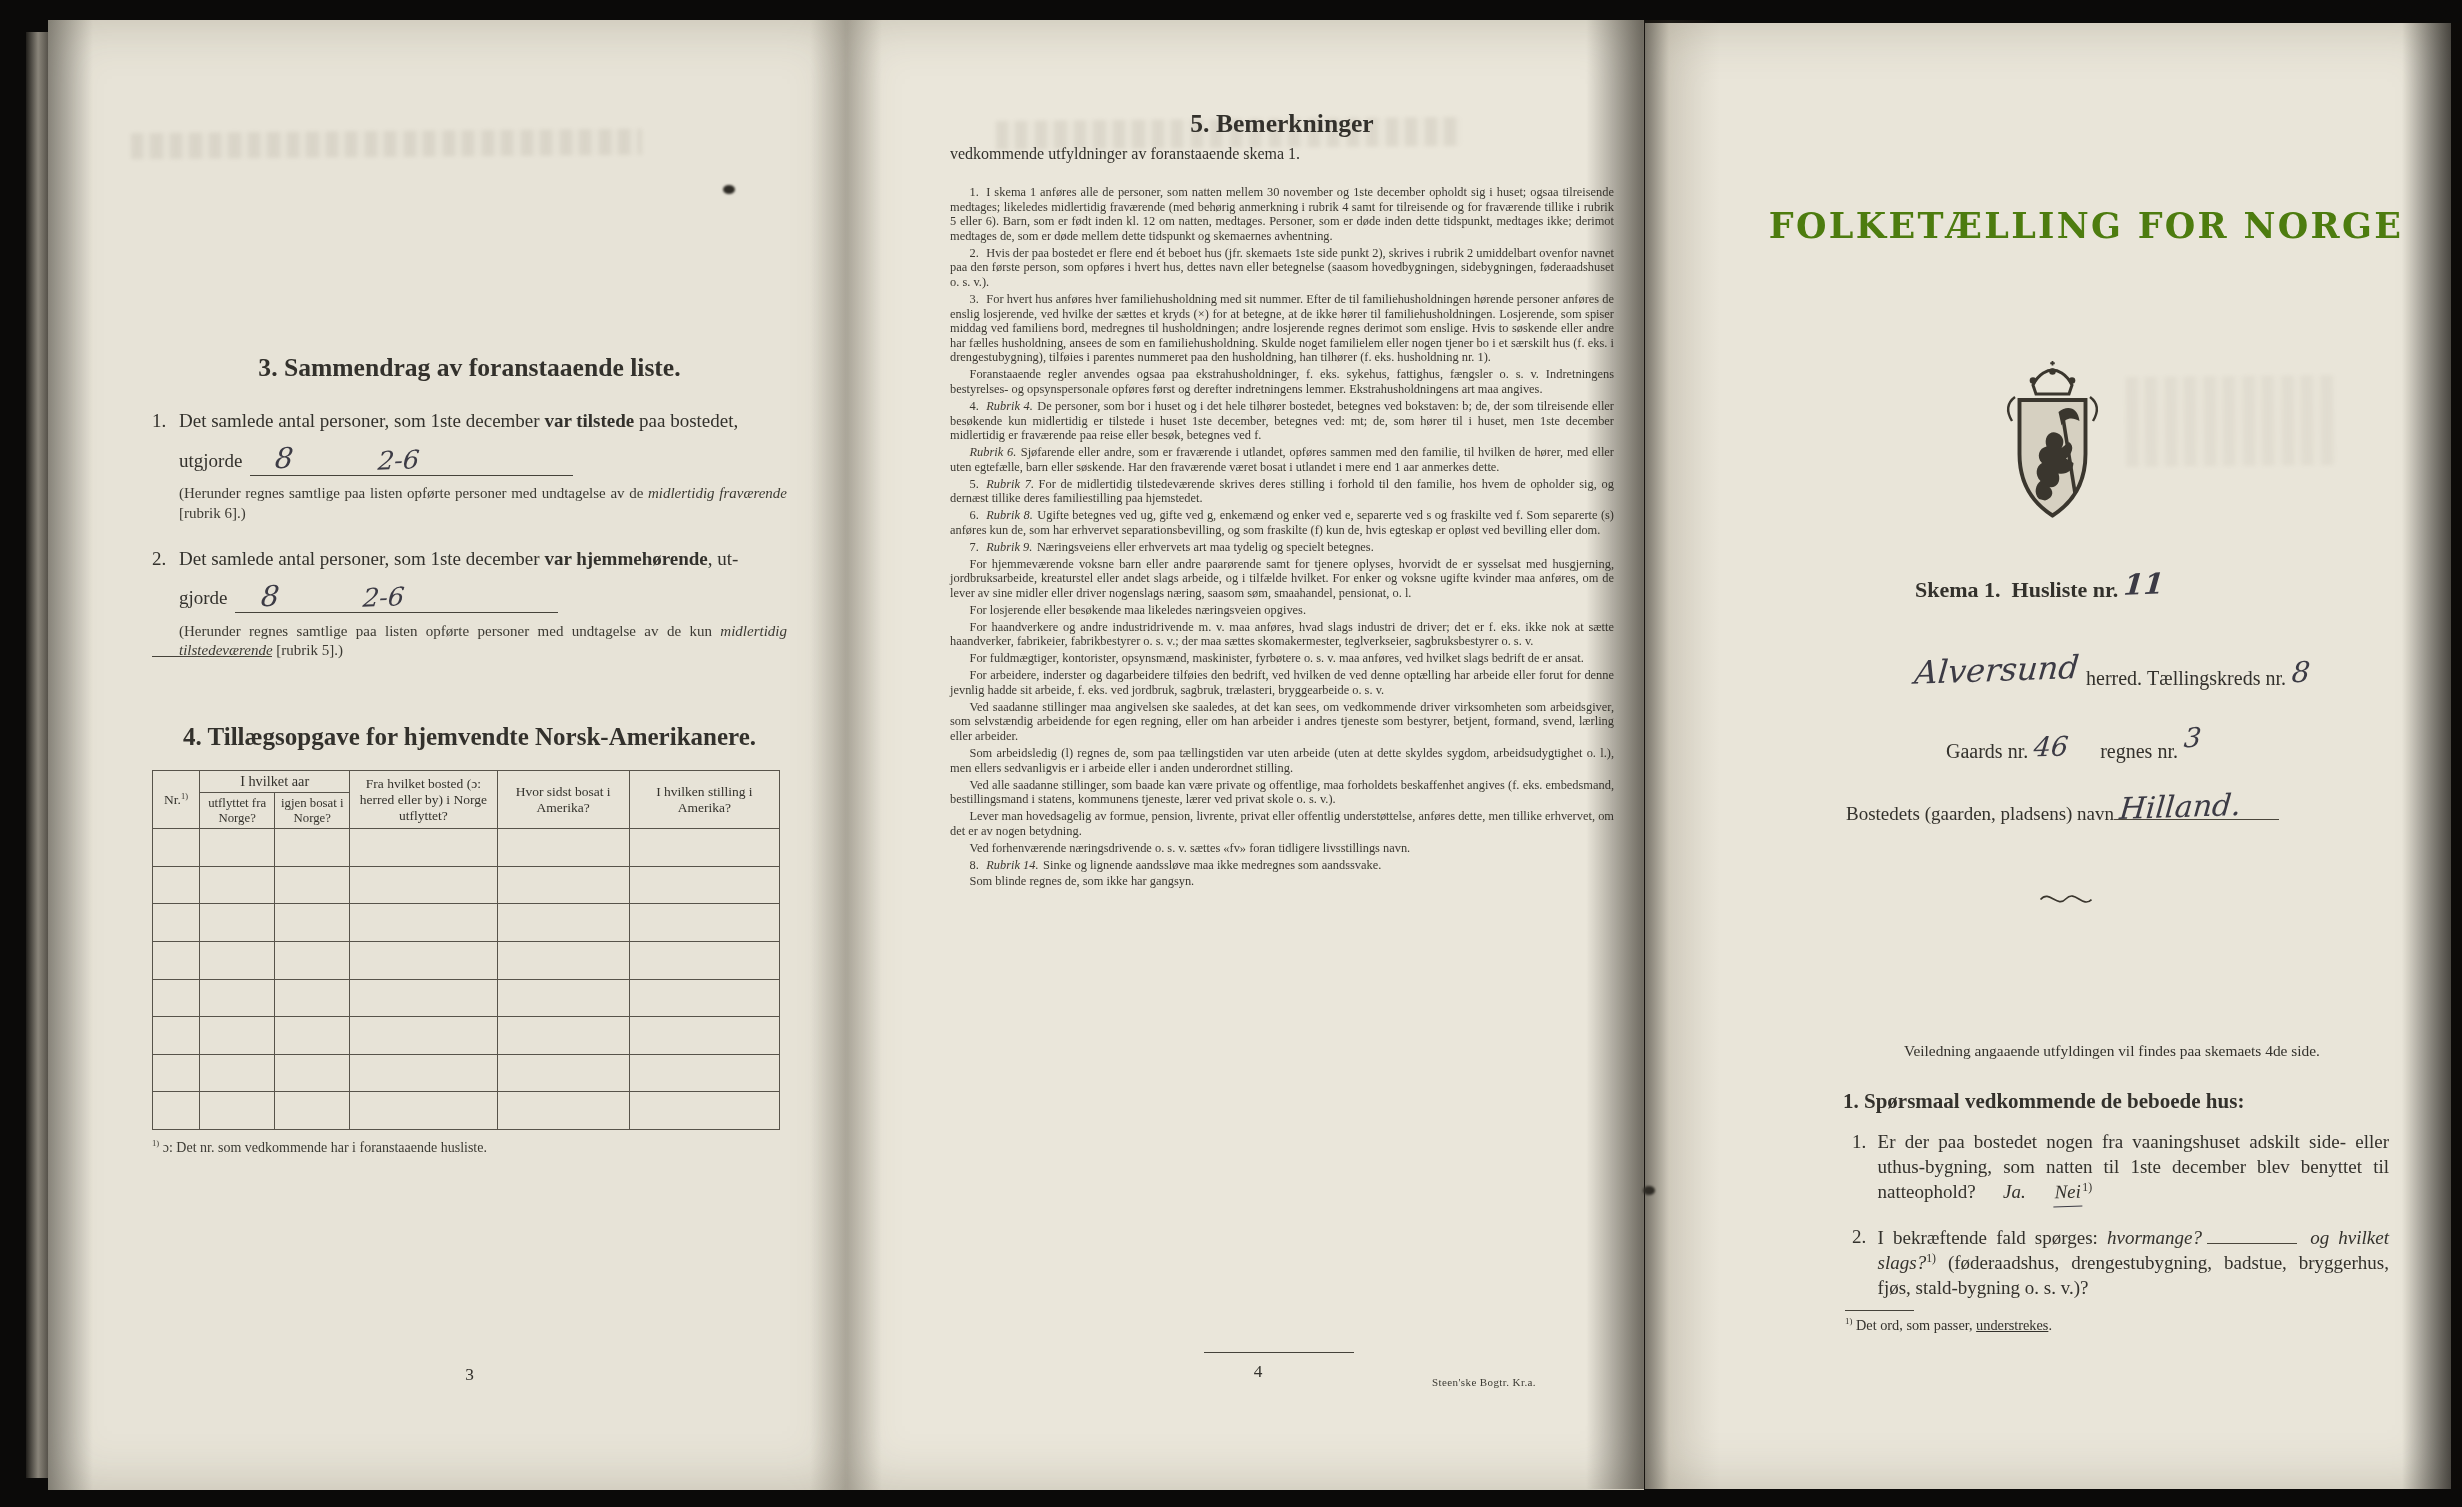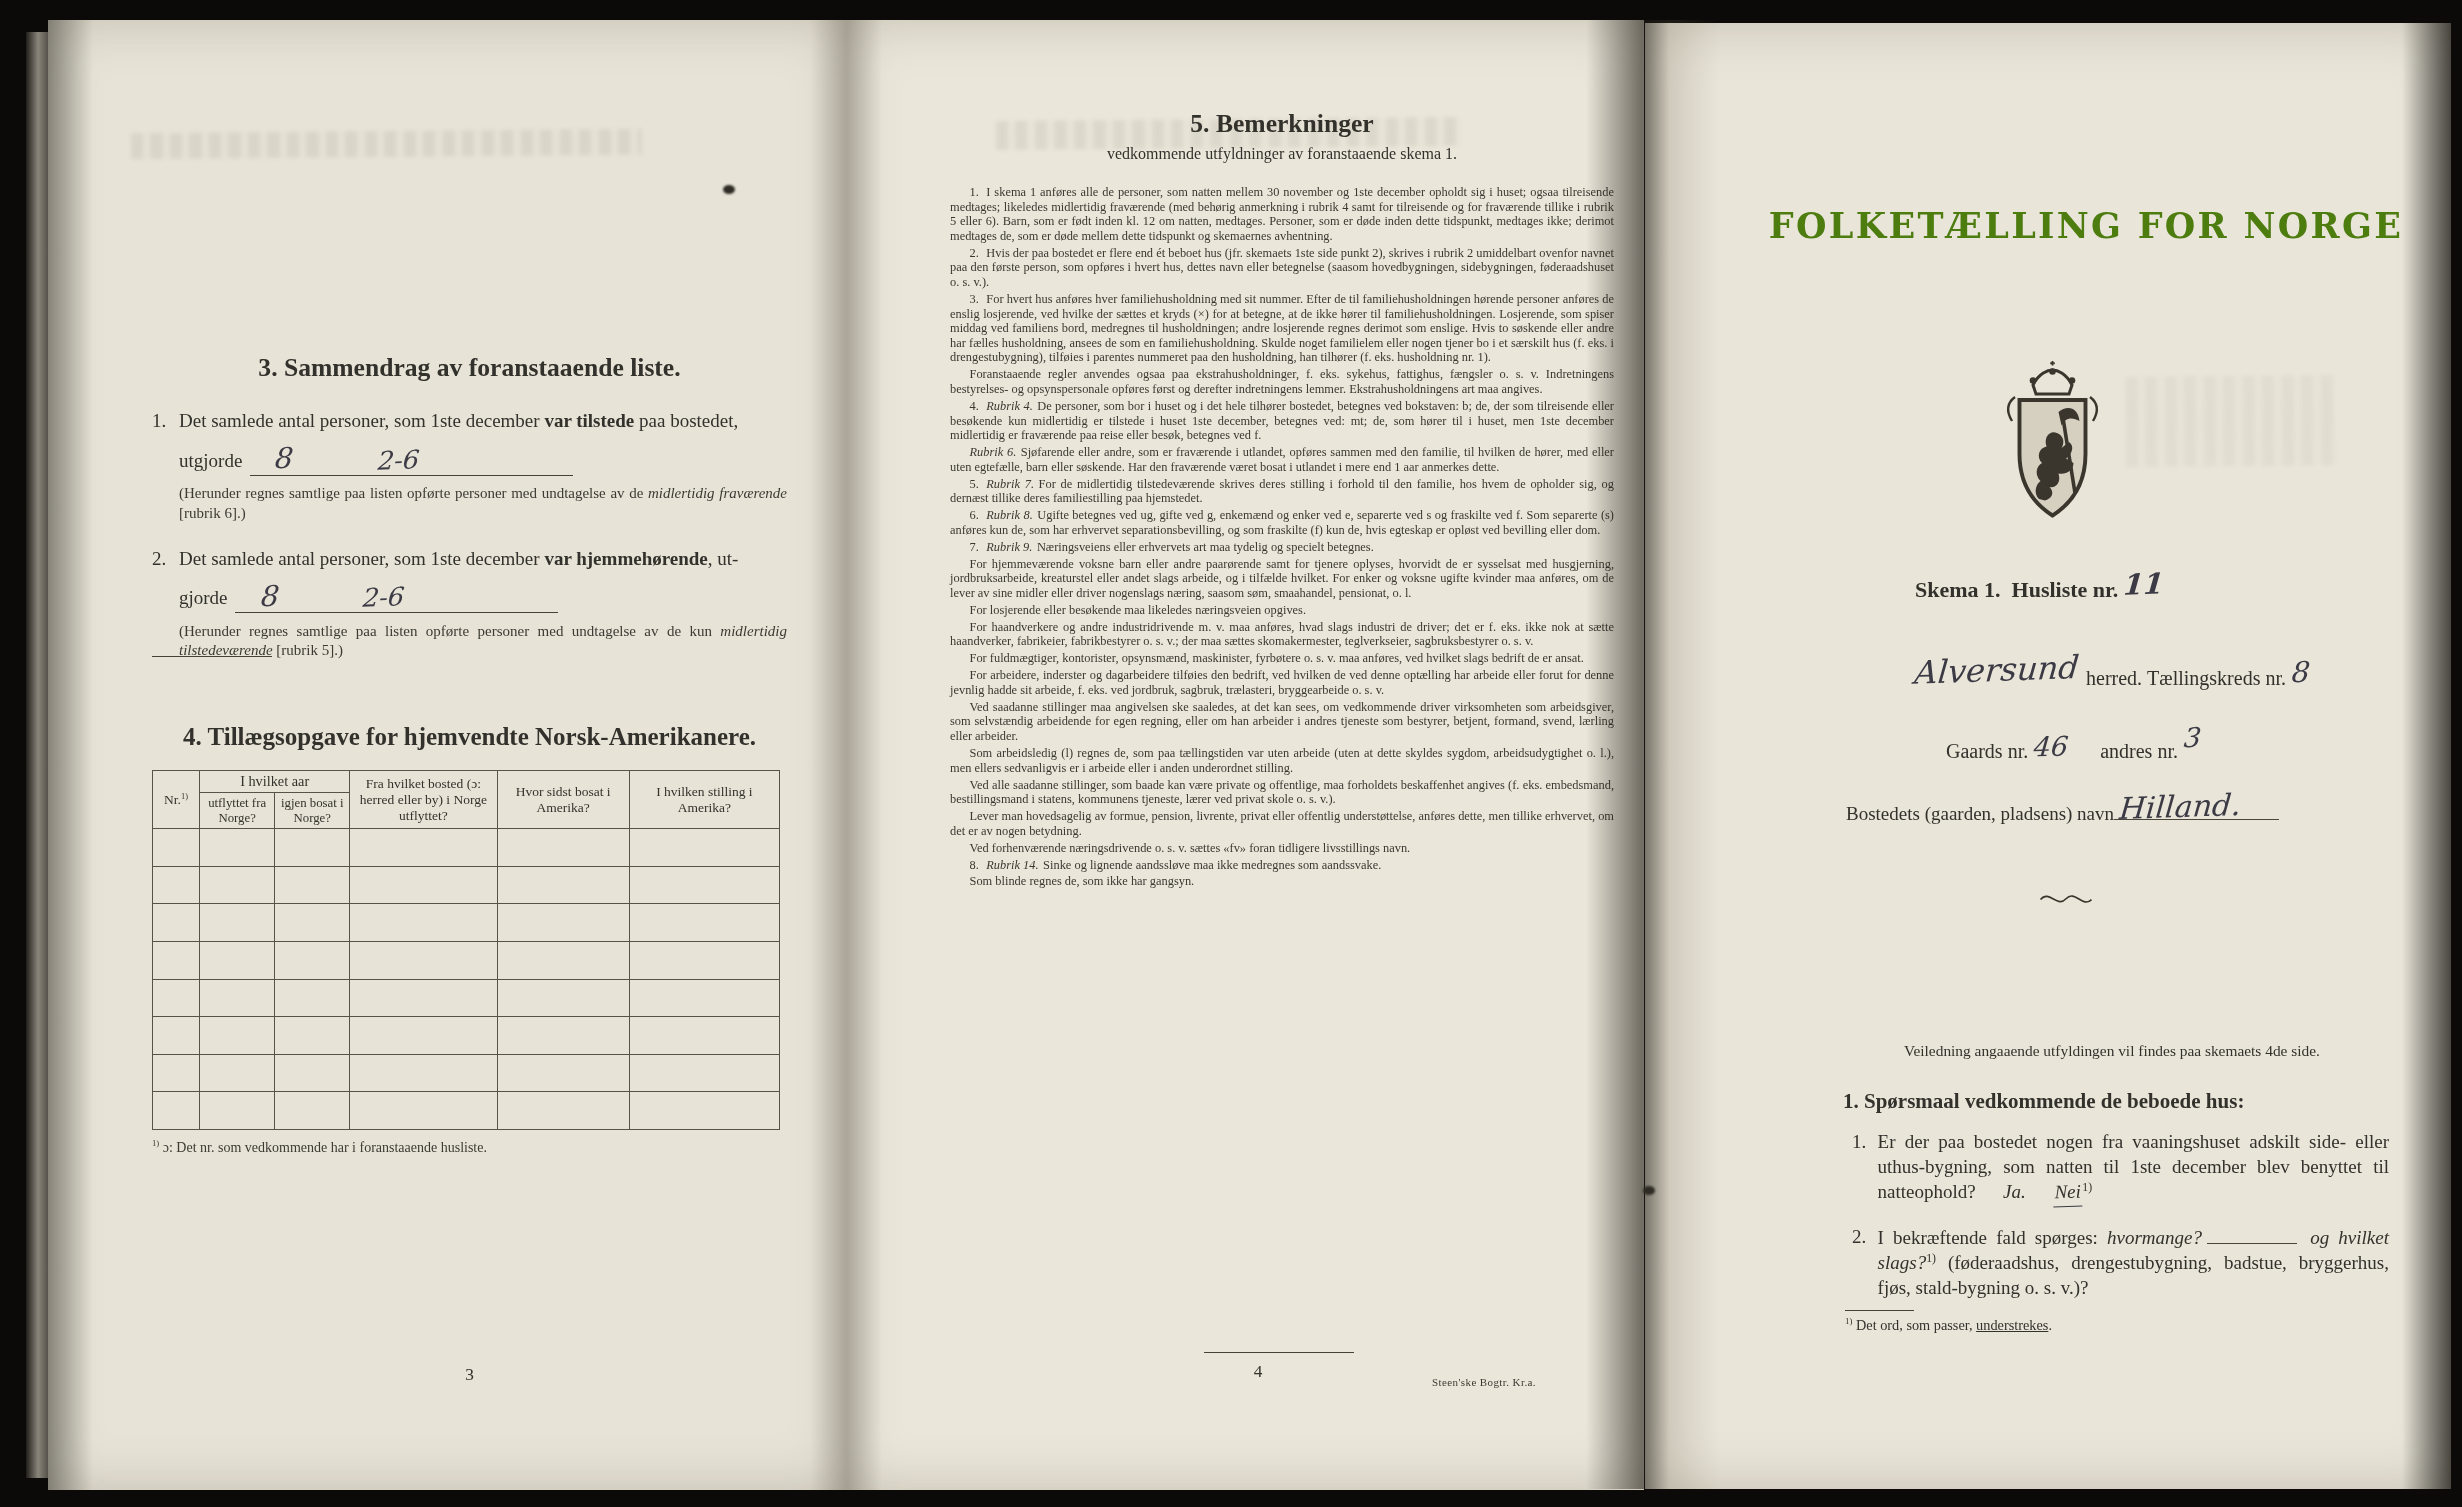--- a/index.html
+++ b/index.html
@@ -53,21 +53,21 @@
   .amtab .ysub{font-size:12.8px;}
   .amtab td{height:32px;}
   .tab-foot{margin-top:10.5px;font-size:14px;color:#3c3a33;}
   .pageno{position:absolute;font-size:17.3px;}
   .pageno-left{left:104px;top:1345px;width:635px;text-align:center;}
   sup{font-size:.62em;vertical-align:super;line-height:0;}
 
   
   .bem{position:absolute;left:104px;top:89px;width:664px;}
   .bem-title{font-size:25.6px;font-weight:bold;text-align:center;margin:0;}
-  .bem-sub{font-size:16px;text-align:center;margin:6px 0 0;}
+  .bem-sub{font-size:16px;text-align:left;margin:6px 0 0;}
   .bem-body{margin-top:22.5px;}
   .bi{margin:0 0 2.3px;text-indent:19.5px;text-align:justify;font-size:12.4px;line-height:1.18;color:#3b3831;}
   .bnum{margin-right:7.5px;}
   .bnum:empty{margin:0;}
   .blead{font-style:italic;margin-right:4.5px;}
   .blead:empty{margin:0;}
   .mid-rule{position:absolute;left:358px;top:1332px;width:150px;border-top:1.1px solid #45423a;}
   .pageno-mid{left:337px;top:1342px;width:150px;text-align:center;}
   .printer{position:absolute;left:586px;top:1356px;font-size:11px;letter-spacing:0.4px;color:#3c3a33;}
 
@@ -316,21 +316,21 @@
     <span class="blank" style="width:50px;">
       <span class="hand h38">8</span>
     </span>
   </div>
 
   <div class="r-line gaard-line">
     <span>Gaards nr.</span>
     <span class="blank" style="width:72px;">
       <span class="hand h36">46</span>
     </span>
-    <span>andres nr.</span>
+    <span>regnes nr.</span>
     <span class="blank" style="width:50px;">
       <span class="hand h36 raised">3</span>
     </span>
   </div>
 
   <div class="r-line bosted-line">
     <span>Bostedets (gaarden, pladsens) navn</span>
     <span class="blank lined" style="width:165px;">
       <span class="hand h40">Hilland.</span>
     </span>

